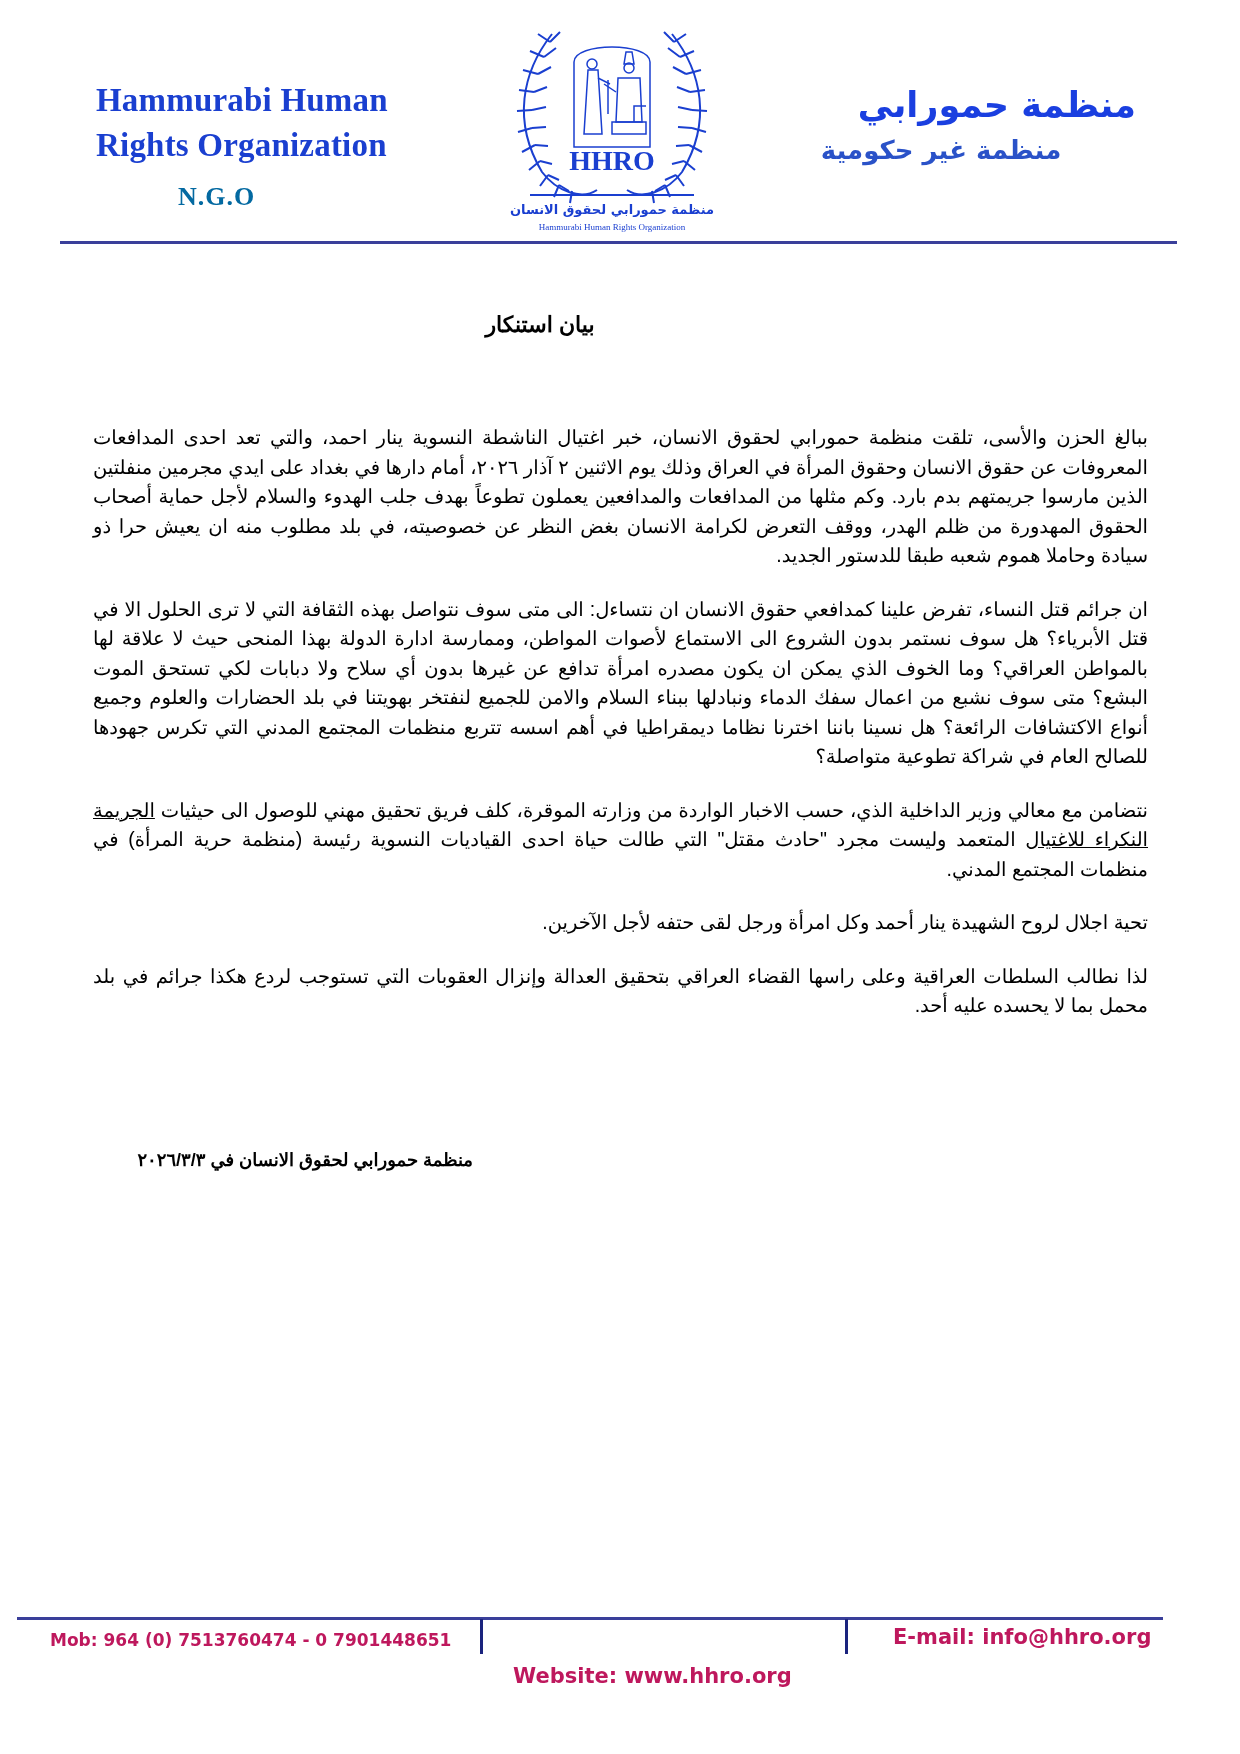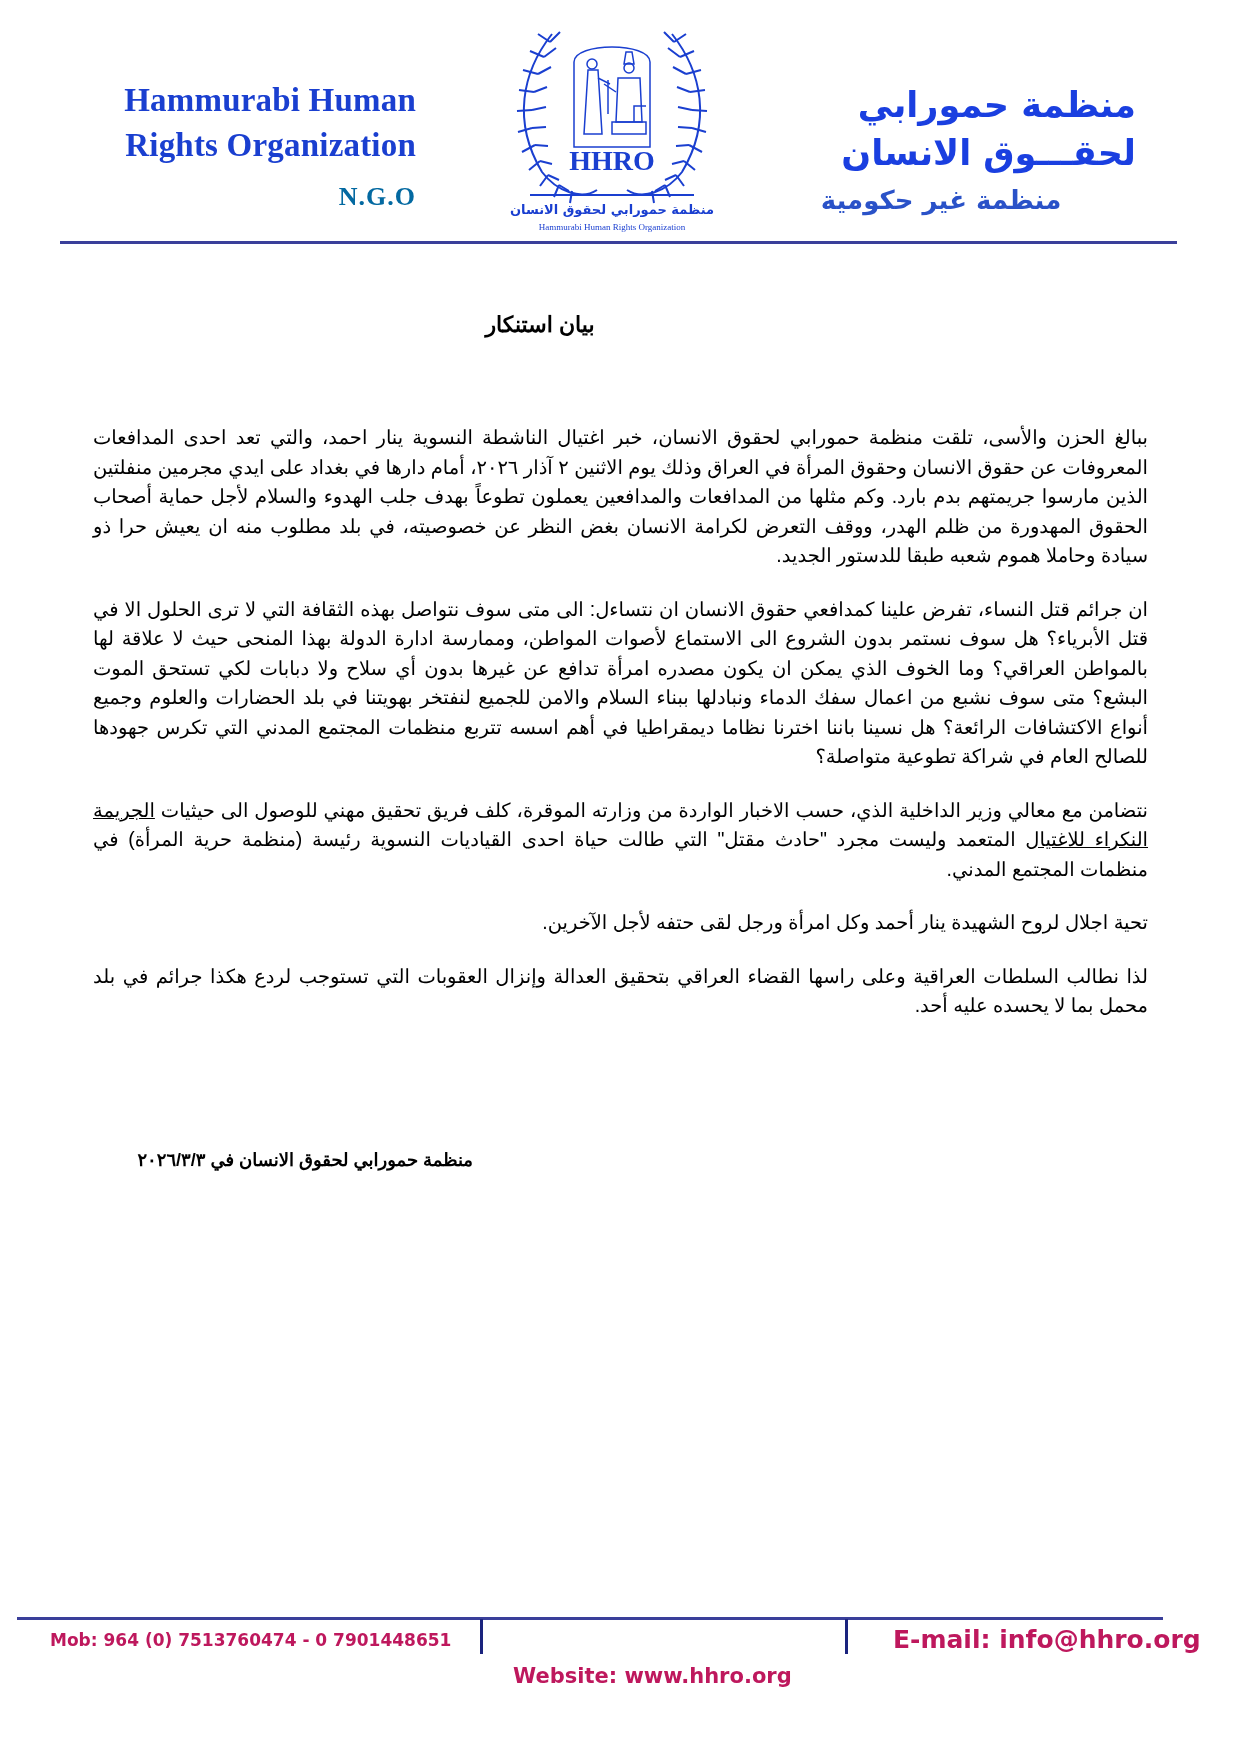--- a/index.html
+++ b/index.html
@@ -1,19 +1,19 @@
 <!DOCTYPE html>
 <html><head>
   <meta charset="utf-8">
   <style>
     html, body { margin: 0; padding: 0; background: #ffffff; }
     body { width: 1240px; height: 1754px; position: relative; overflow: hidden; font-family: "Liberation Sans", sans-serif; color: #000; }
 
     
-    .hdr-en { position: absolute; left: 96px; top: 78px; width: 320px; text-align: right; font-family: "Liberation Serif", serif; font-weight: bold; color: #1a3fd0; }
+    .hdr-en { position: absolute; left: 96px; top: 78px; width: 320px; text-align: left; font-family: "Liberation Serif", serif; font-weight: bold; color: #1a3fd0; }
     .hdr-en .line { font-size: 33px; line-height: 45px; letter-spacing: 0.2px; }
     .hdr-en .ngo { font-size: 26px; margin-top: 14px; padding-left: 82px; color: #0369a1; letter-spacing: 1px; }
 
     .logo { position: absolute; left: 492px; top: 22px; width: 240px; height: 215px; }
     .logo svg { width: 100%; height: 100%; display: block; }
 
     .hdr-ar { position: absolute; right: 104px; top: 82px; width: 360px; direction: rtl; text-align: right; color: #1a3fe0; }
     .hdr-ar .l1 { font-family: "DejaVu Sans", sans-serif; font-weight: bold; font-size: 35px; line-height: 46px; letter-spacing: 2px; }
     .hdr-ar .l2 { font-family: "DejaVu Sans", sans-serif; font-weight: bold; font-size: 35px; line-height: 50px; letter-spacing: 3px; }
     .hdr-ar .l3 { font-family: "DejaVu Sans", sans-serif; font-size: 26px; line-height: 40px; color: #2a52c8; text-align: center; padding-right: 30px; margin-top: 2px; font-weight: bold; }
@@ -31,21 +31,21 @@
     .signature { position: absolute; left: 93px; top: 1149px; width: 380px; direction: rtl; text-align: right; font-weight: bold; font-size: 18px; }
 
     
     .ftr-rule { position: absolute; left: 17px; top: 1617px; width: 1146px; height: 3px; background: #3a3f9a; }
     .ftr-div { position: absolute; top: 1619px; width: 3px; height: 35px; background: #1a237e; }
     .ftr-div.d1 { left: 480px; }
     .ftr-div.d2 { left: 845px; }
     .ftr-item { position: absolute; top: 1625px; font-family: "DejaVu Sans", sans-serif; font-weight: bold; color: #be185d; white-space: nowrap; }
     .ftr-mob { left: 50px; font-size: 17px; top: 1630px; }
     .ftr-web { left: 513px; font-size: 21px; margin-top: 39px; }
-    .ftr-mail { left: 893px; font-size: 25px; text-align: center; }
+    .ftr-mail { left: 893px; font-size: 21px; text-align: center; }
   </style>
 </head>
 <body>
 
 <div class="hdr-en">
   <div class="line">Hammurabi Human</div>
   <div class="line">Rights Organization</div>
   <div class="ngo">N.G.O</div>
 </div>
 
@@ -78,21 +78,20 @@
     </g>
     <text x="120" y="148" text-anchor="middle" font-family="Liberation Serif, serif" font-weight="bold" font-size="28" fill="#1a3fd0">HHRO</text>
     <rect x="38" y="172" width="164" height="2" fill="#1a3fd0"></rect>
     <text x="120" y="192" text-anchor="middle" direction="rtl" font-family="DejaVu Sans, sans-serif" font-weight="bold" font-size="13" fill="#1a3fd0">منظمة حمورابي لحقوق الانسان</text>
     <text x="120" y="208" text-anchor="middle" font-family="Liberation Serif, serif" font-size="9" fill="#1a3fd0">Hammurabi Human Rights Organization</text>
   </svg>
 </div>
 
 <div class="hdr-ar">
   <div class="l1">منظمة حمورابي</div>
-  <div class="l2">لحقـــوق الانسان</div>
   <div class="l3">منظمة غير حكومية</div>
 </div>
 
 <div class="hdr-rule"></div>
 
 <div class="title">بيان استنكار</div>
 
 <div class="body">
   <p>ببالغ الحزن والأسى، تلقت منظمة حمورابي لحقوق الانسان، خبر اغتيال الناشطة النسوية ينار احمد، والتي تعد احدى المدافعات المعروفات عن حقوق الانسان وحقوق المرأة في العراق وذلك يوم الاثنين ٢ آذار ٢٠٢٦، أمام دارها في بغداد على ايدي مجرمين منفلتين الذين مارسوا جريمتهم بدم بارد. وكم مثلها من المدافعات والمدافعين يعملون تطوعاً بهدف جلب الهدوء والسلام لأجل حماية أصحاب الحقوق المهدورة من ظلم الهدر، ووقف التعرض لكرامة الانسان بغض النظر عن خصوصيته، في بلد مطلوب منه ان يعيش حرا ذو سيادة وحاملا هموم شعبه طبقا للدستور الجديد.</p>
   <p>ان جرائم قتل النساء، تفرض علينا كمدافعي حقوق الانسان ان نتساءل: الى متى سوف نتواصل بهذه الثقافة التي لا ترى الحلول الا في قتل الأبرياء؟ هل سوف نستمر بدون الشروع الى الاستماع لأصوات المواطن، وممارسة ادارة الدولة بهذا المنحى حيث لا علاقة لها بالمواطن العراقي؟ وما الخوف الذي يمكن ان يكون مصدره امرأة تدافع عن غيرها بدون أي سلاح ولا دبابات لكي تستحق الموت البشع؟ متى سوف نشبع من اعمال سفك الدماء ونبادلها ببناء السلام والامن للجميع لنفتخر بهويتنا في بلد الحضارات والعلوم وجميع أنواع الاكتشافات الرائعة؟ هل نسينا باننا اخترنا نظاما ديمقراطيا في أهم اسسه تتربع منظمات المجتمع المدني التي تكرس جهودها للصالح العام في شراكة تطوعية متواصلة؟</p>

